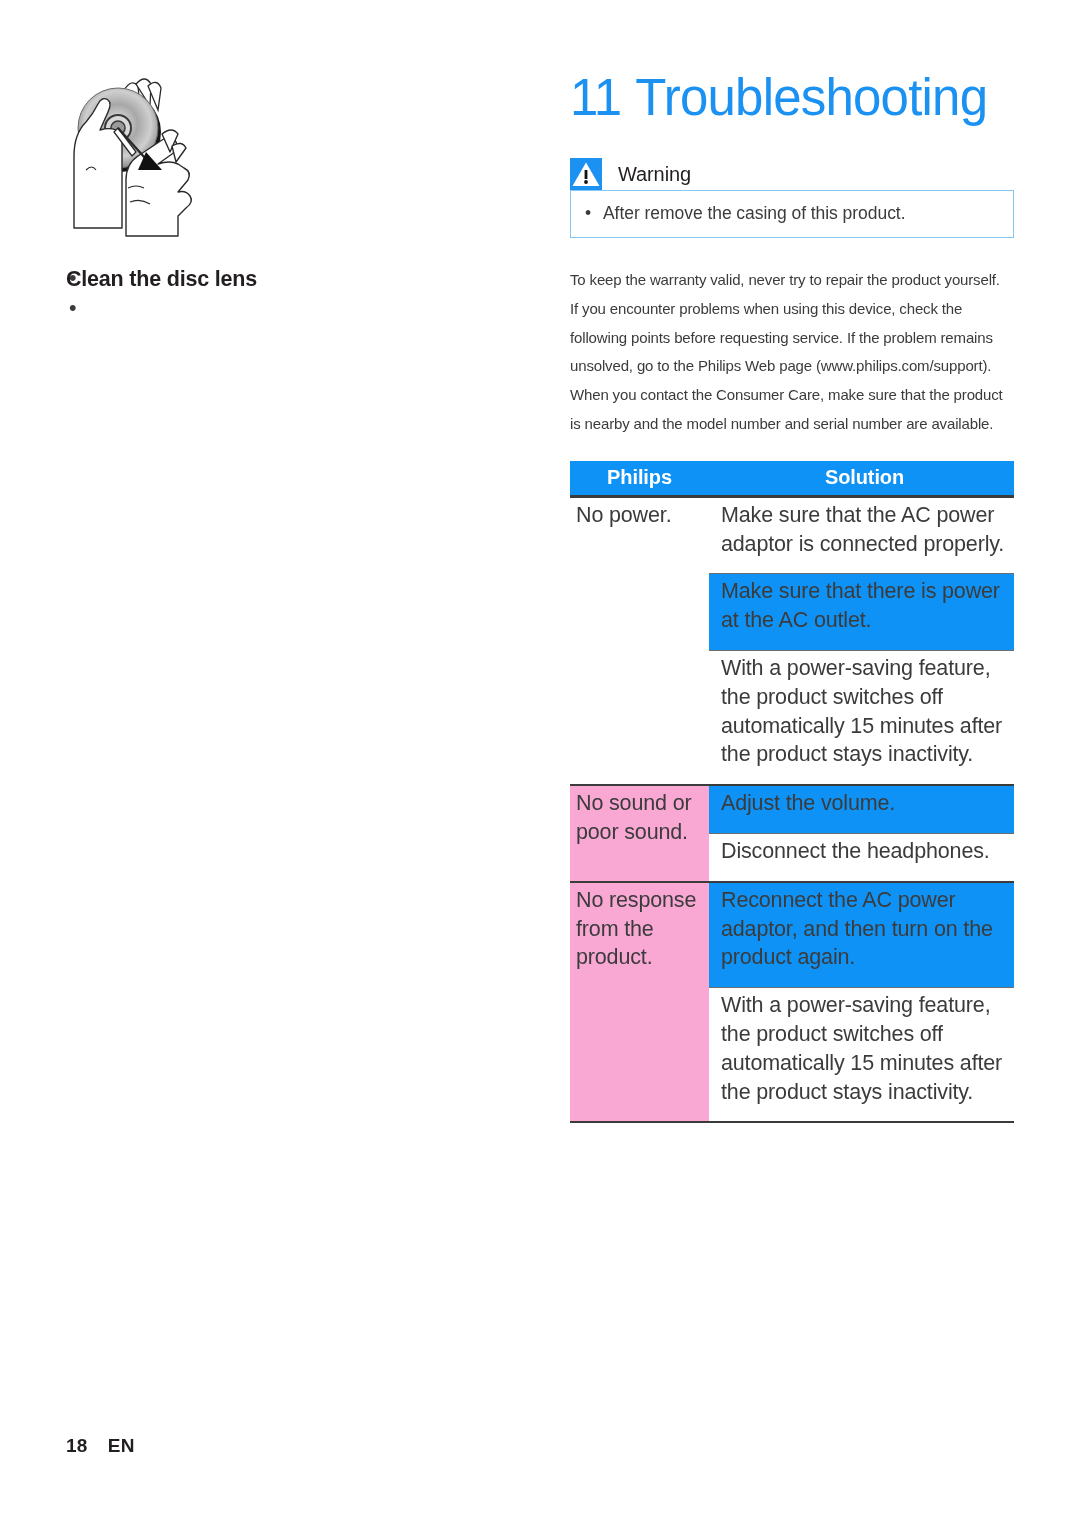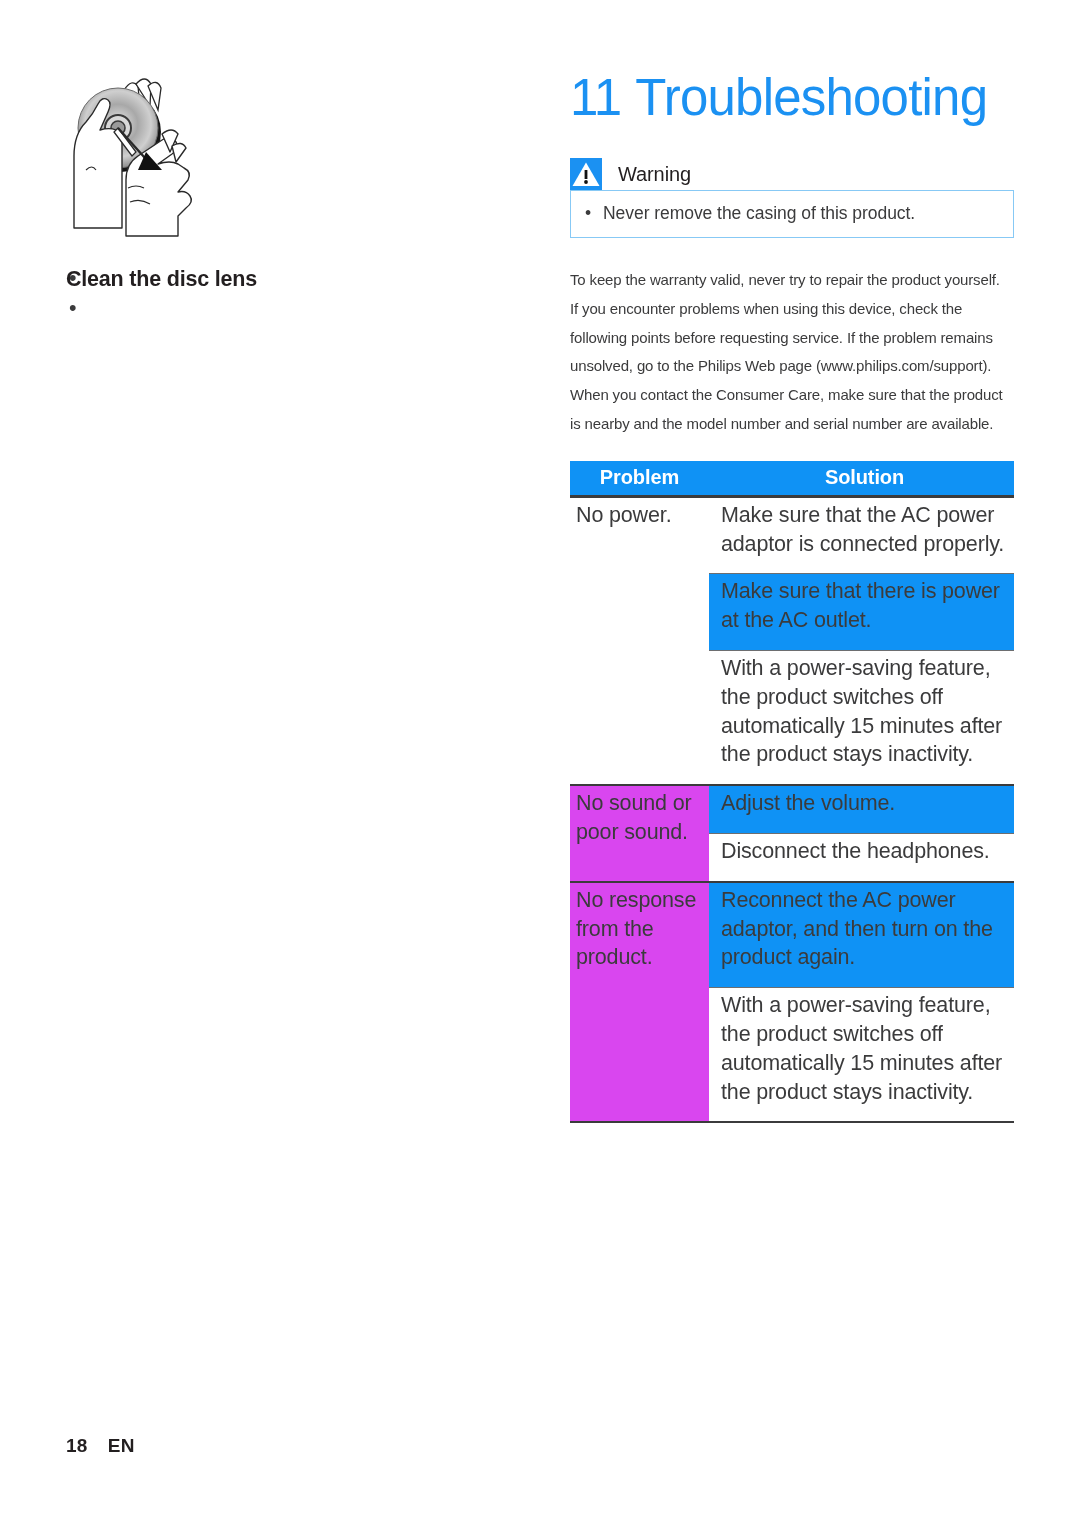--- a/index.html
+++ b/index.html
@@ -159,21 +159,21 @@
 
   .prob-cell {
     vertical-align: top;
     font-size: 21.5px;
     line-height: 28.8px;
     color: #3b3b3c;
     padding: 3px 4px 6px 6px;
     letter-spacing: -0.15px;
     border-bottom: 2px solid #3b3b3c;
   }
-  .prob-cell.hl { background: #d946ef; }
+  .prob-cell.hl { background: #f9a8d4; }
 
   .sol-cell {
     vertical-align: top;
     padding: 0;
     border-bottom: 2px solid #3b3b3c;
   }
   .sol-item {
     font-size: 21.5px;
     line-height: 28.8px;
     color: #3b3b3c;
@@ -280,38 +280,38 @@
             <path d="M16 4.5 L29.5 28 L2.5 28 Z" fill="#ffffff"></path>
             <rect x="14.6" y="12" width="2.8" height="9" fill="#111111"></rect>
             <circle cx="16" cy="24" r="1.9" fill="#111111"></circle>
           </svg>
         </span>
         <span class="note-title">Warning</span>
       </div>
       <div class="note-box">
         <div class="note-line">
           <span class="dot">•</span>
-          <span>Never remove the casing of this product.</span>
+          <span>After remove the casing of this product.</span>
         </div>
       </div>
     </div>
 
     <div class="intro">
       <p>To keep the warranty valid, never try to repair the product yourself.</p>
       <p>If you encounter problems when using this device, check the following points before requesting service. If the problem remains unsolved, go to the Philips Web page (www.philips.com/support). When you contact the Consumer Care, make sure that the product is nearby and the model number and serial number are available.</p>
     </div>
 
     <table class="tbl">
       <colgroup>
         <col class="c1">
         <col class="c2">
       </colgroup>
       <thead>
         <tr>
-          <th class="thead-cell">Problem</th>
+          <th class="thead-cell">Philips</th>
           <th class="thead-cell sol">Solution</th>
         </tr>
       </thead>
       <tbody>
 
         <tr>
           <td class="prob-cell">No power.</td>
           <td class="sol-cell">
             <div class="sol-item">Make sure that the AC power adaptor is connected properly.</div>
             <div class="sol-item hl">Make sure that there is power at the AC outlet.</div>

